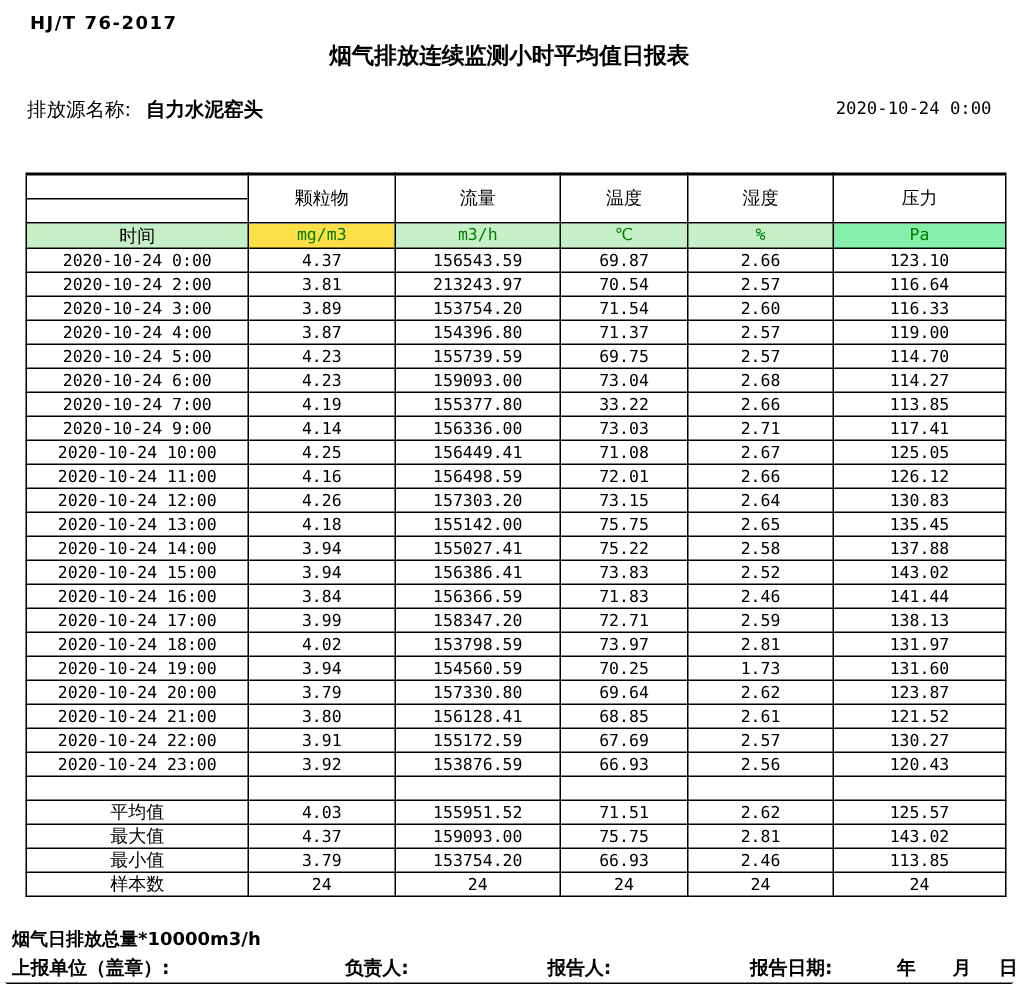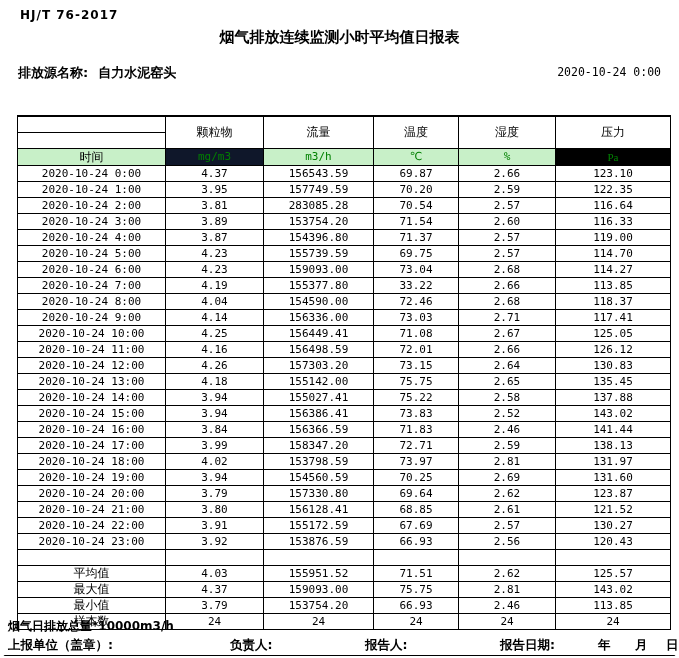--- a/index.html
+++ b/index.html
@@ -1,21 +1,21 @@
 <!DOCTYPE html>
 <html><head>
 <meta charset="utf-8">
 <style>
   html,body{margin:0;padding:0;background:#fff;}
   .page{position:relative;width:679px;height:658px;background:#ffffff;
         font-family:"DejaVu Sans","Liberation Sans",sans-serif;color:#000;overflow:hidden;border-radius:11px;}
   .doc-code{position:absolute;left:20px;top:8px;font-size:12px;font-weight:bold;letter-spacing:1px;}
   .title{position:absolute;left:0;top:28px;width:100%;text-align:center;font-size:15px;font-weight:bold;}
   .meta{position:absolute;left:18px;top:64px;right:18px;height:18px;font-size:13px;}
-  .meta .lbl{font-weight:bold;}
+  .meta .lbl{font-weight:normal;}
   .meta .val{font-weight:bold;margin-left:10px;}
   .meta .dt{position:absolute;right:0;top:1px;font-size:11.5px;font-weight:normal;
             font-family:"DejaVu Sans Mono","DejaVu Sans",monospace;}
   table.report{position:absolute;left:17px;top:115px;width:653px;border-collapse:collapse;
                table-layout:fixed;border:1px solid #000;border-top:2px solid #000;
                font-size:11px;}
   table.report td{border:1px solid #000;text-align:center;vertical-align:middle;
                   padding:0;height:15px;line-height:15px;white-space:nowrap;overflow:hidden;
                   font-family:"DejaVu Sans Mono","DejaVu Sans",monospace;}
   table.report td.cjk{font-family:"DejaVu Sans","Liberation Sans",sans-serif;font-size:12px;}
@@ -61,48 +61,40 @@
           <div class="half"></div>
         </td>
         <td class="cjk">颗粒物</td>
         <td class="cjk">流量</td>
         <td class="cjk">温度</td>
         <td class="cjk">湿度</td>
         <td class="cjk">压力</td>
       </tr>
       <tr class="units">
         <td class="cjk" style="background: rgb(200, 240, 200);">时间</td>
-        <td class="u" style="background: #0f172a; color: rgb(0, 128, 0);">mg/m3</td>
+        <td class="u" style="background: #fde047; color: rgb(0, 128, 0);">mg/m3</td>
         <td class="u" style="background: rgb(200, 240, 200); color: rgb(0, 128, 0);">m3/h</td>
         <td class="u" style="background: rgb(200, 240, 200); color: rgb(0, 128, 0);">℃</td>
         <td class="u" style="background: rgb(200, 240, 200); color: rgb(0, 128, 0);">%</td>
-        <td class="u" style="background: #000000; color: rgb(0, 128, 0); font-family: Liberation Serif, serif;">Pa</td>
+        <td class="u" style="background: #86efac; color: rgb(0, 128, 0);">Pa</td>
       </tr>
     </tbody>
     <tbody>
         <tr>
           <td>2020-10-24 0:00</td>
           <td>4.37</td>
           <td>156543.59</td>
           <td>69.87</td>
           <td>2.66</td>
           <td>123.10</td>
         </tr>
         <tr>
-          <td>2020-10-24 1:00</td>
-          <td>3.95</td>
-          <td>157749.59</td>
-          <td>70.20</td>
-          <td>2.59</td>
-          <td>122.35</td>
-        </tr>
-        <tr>
           <td>2020-10-24 2:00</td>
           <td>3.81</td>
-          <td>283085.28</td>
+          <td>213243.97</td>
           <td>70.54</td>
           <td>2.57</td>
           <td>116.64</td>
         </tr>
         <tr>
           <td>2020-10-24 3:00</td>
           <td>3.89</td>
           <td>153754.20</td>
           <td>71.54</td>
           <td>2.60</td>
@@ -134,28 +126,20 @@
         </tr>
         <tr>
           <td>2020-10-24 7:00</td>
           <td>4.19</td>
           <td>155377.80</td>
           <td>33.22</td>
           <td>2.66</td>
           <td>113.85</td>
         </tr>
         <tr>
-          <td>2020-10-24 8:00</td>
-          <td>4.04</td>
-          <td>154590.00</td>
-          <td>72.46</td>
-          <td>2.68</td>
-          <td>118.37</td>
-        </tr>
-        <tr>
           <td>2020-10-24 9:00</td>
           <td>4.14</td>
           <td>156336.00</td>
           <td>73.03</td>
           <td>2.71</td>
           <td>117.41</td>
         </tr>
         <tr>
           <td>2020-10-24 10:00</td>
           <td>4.25</td>
@@ -226,21 +210,21 @@
           <td>153798.59</td>
           <td>73.97</td>
           <td>2.81</td>
           <td>131.97</td>
         </tr>
         <tr>
           <td>2020-10-24 19:00</td>
           <td>3.94</td>
           <td>154560.59</td>
           <td>70.25</td>
-          <td>2.69</td>
+          <td>1.73</td>
           <td>131.60</td>
         </tr>
         <tr>
           <td>2020-10-24 20:00</td>
           <td>3.79</td>
           <td>157330.80</td>
           <td>69.64</td>
           <td>2.62</td>
           <td>123.87</td>
         </tr>

